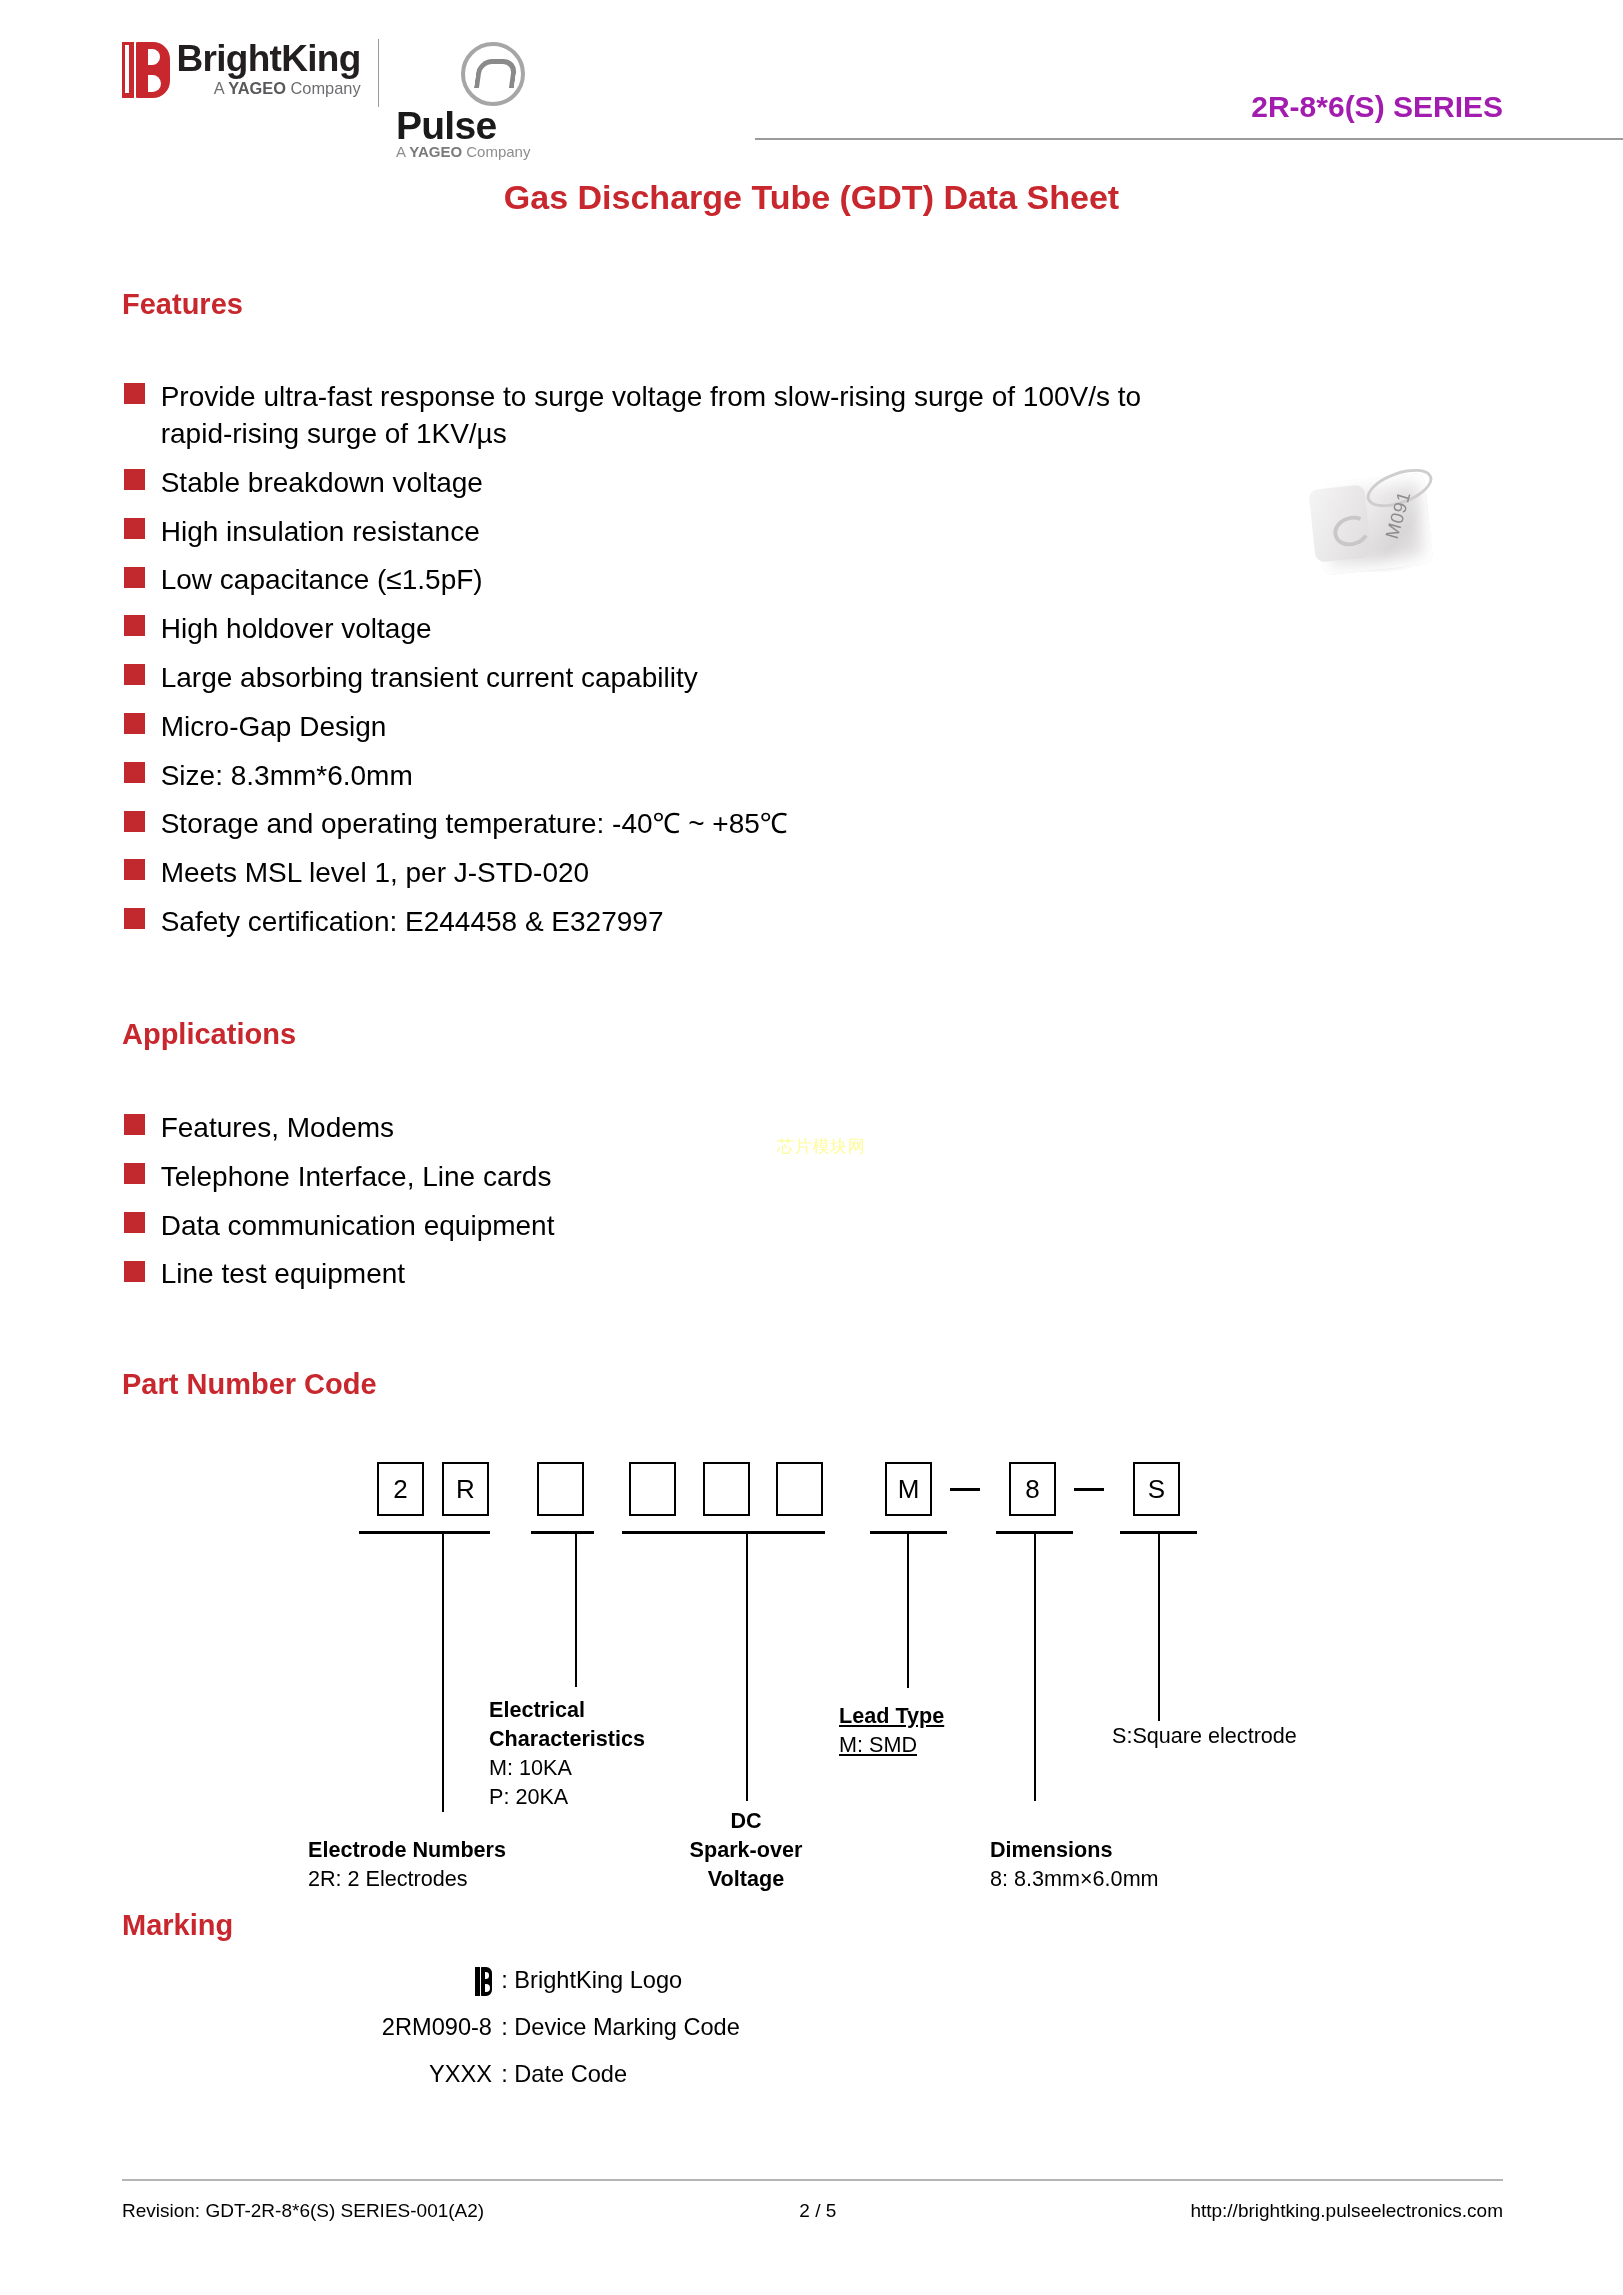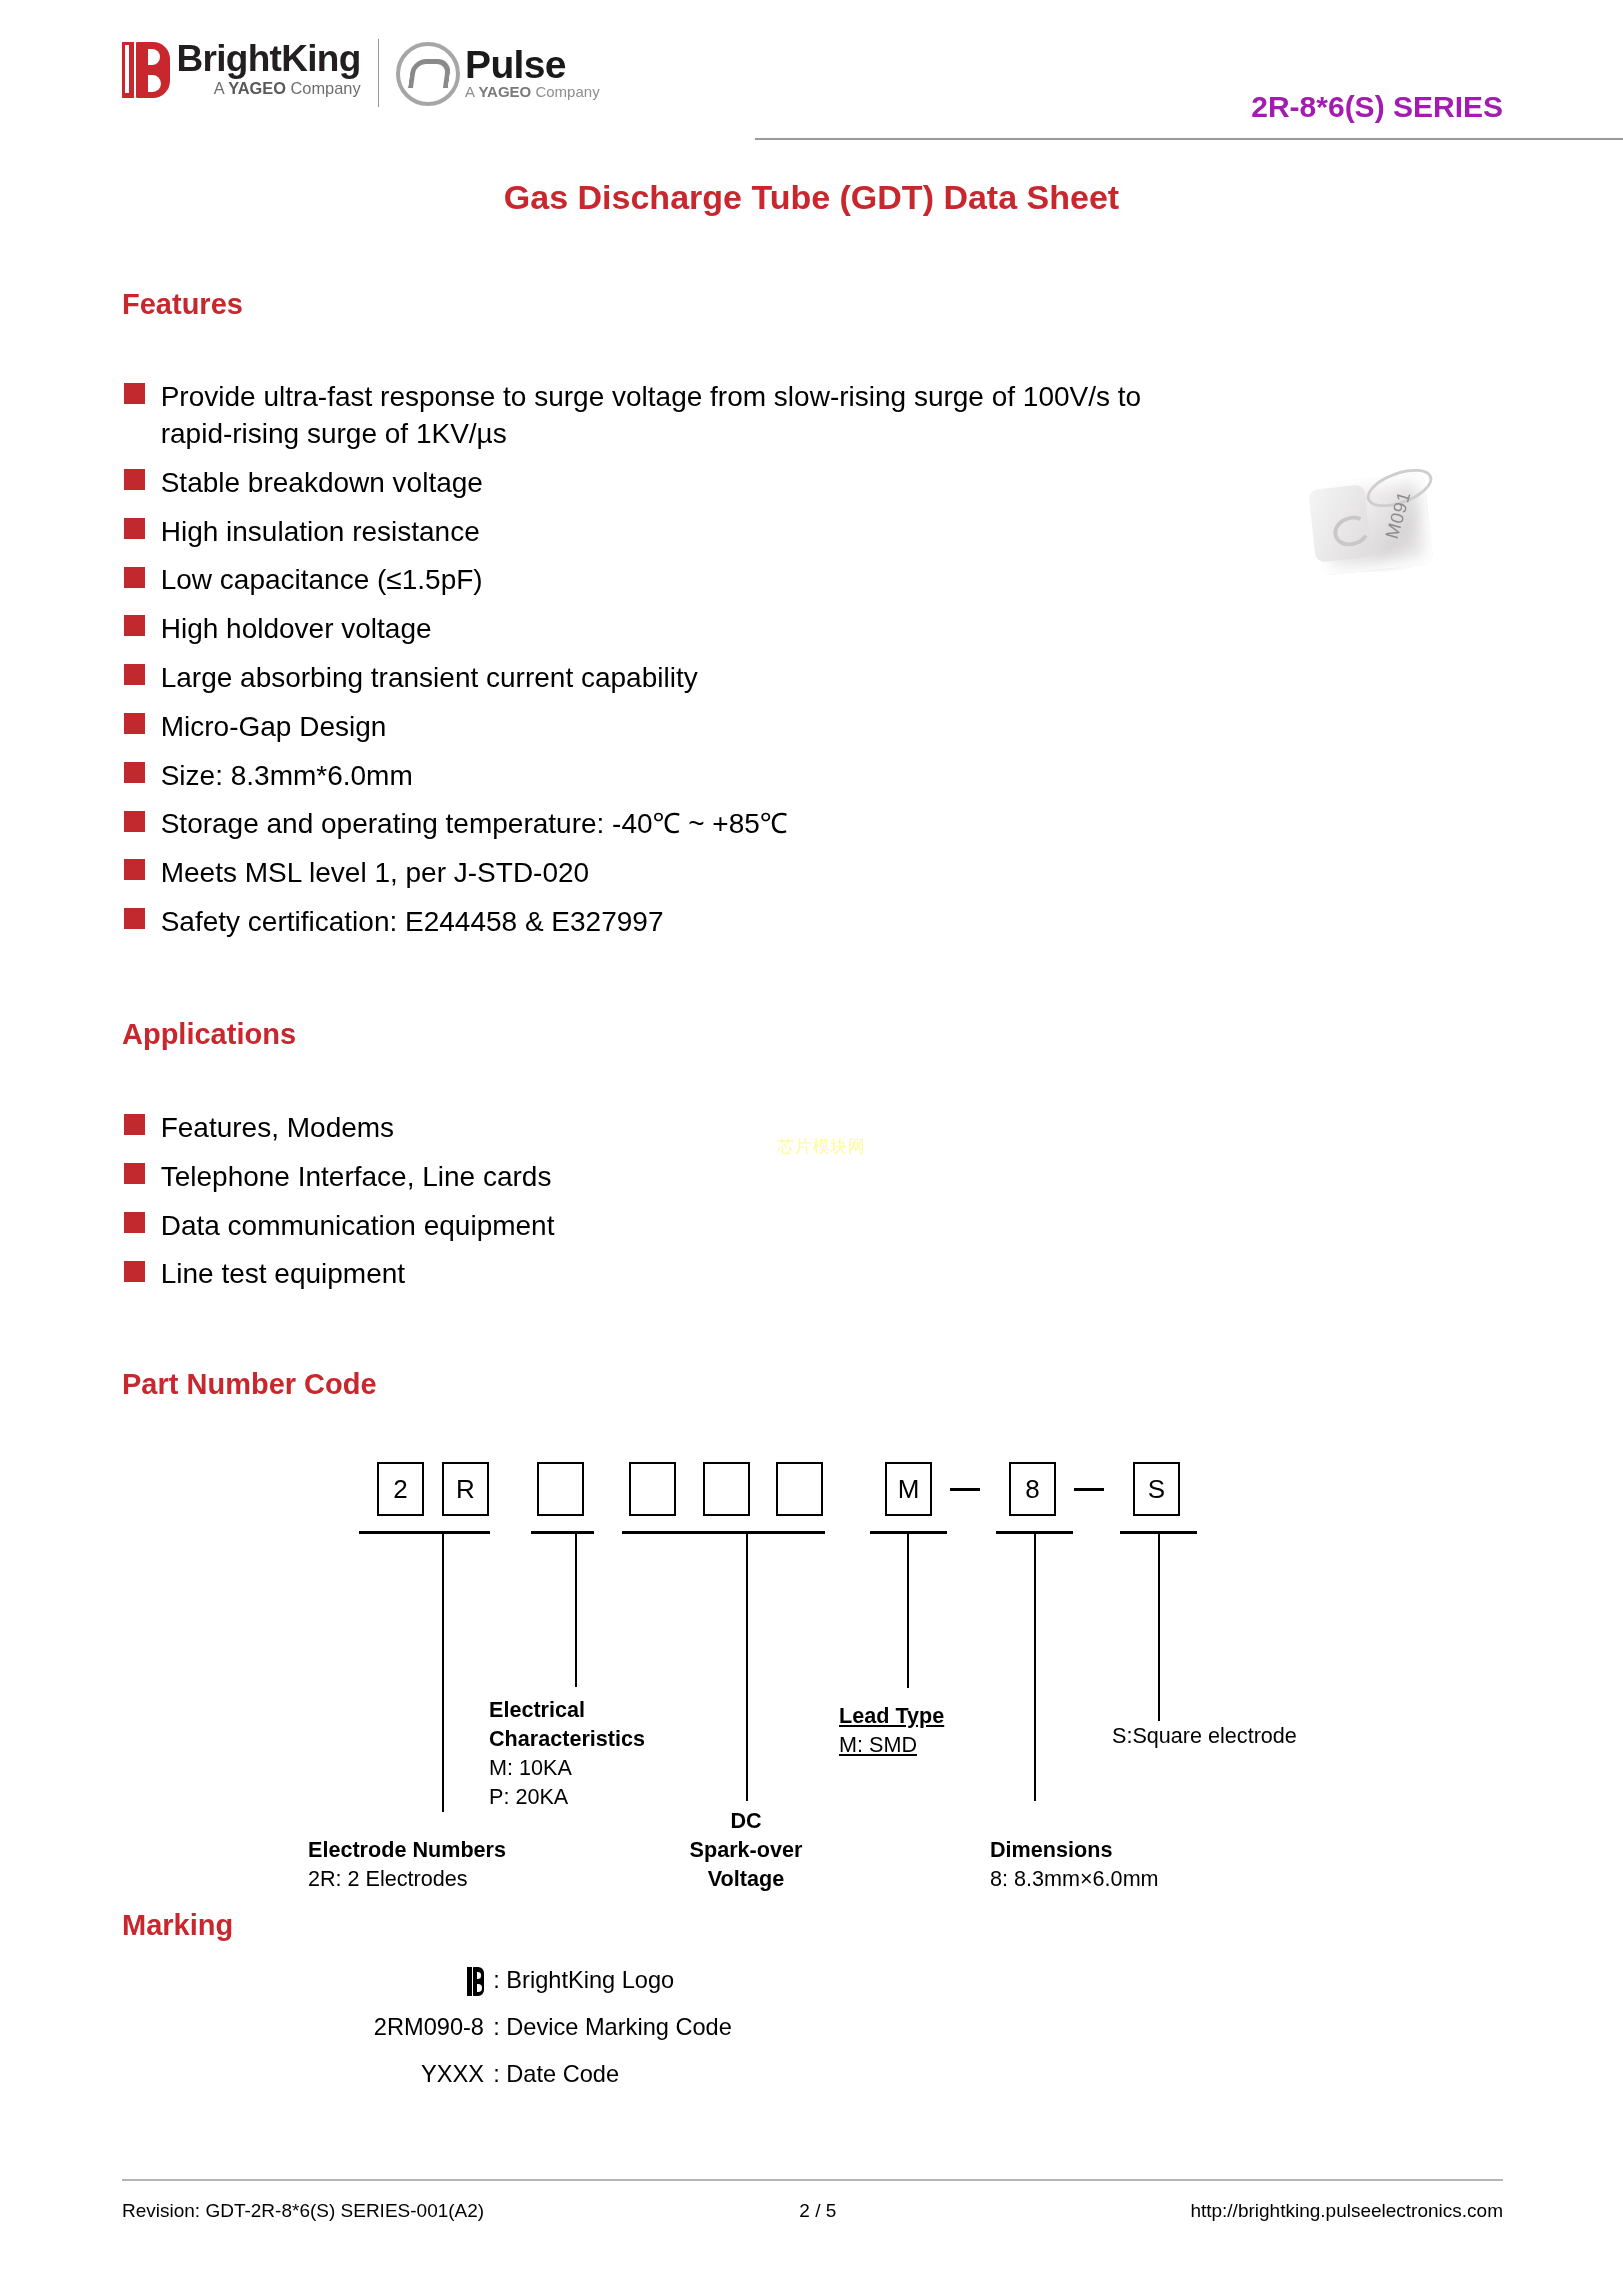--- a/index.html
+++ b/index.html
@@ -91,21 +91,21 @@
     text-align: right;
     margin-top: 1.3px;
   }
   .bk-sub b { color: #58595b; font-weight: bold; }
   .divider-v {
     width: 1.3px;
     height: 68px;
     background: #9a9a9a;
     margin: 0 17px;
   }
-  .pulse-logo { display: flex; align-items: center; }
+  .pulse-logo { display: flex; align-items: flex-end; flex-direction: column; }
   .pulse-mark {
     width: 56px; height: 56px;
     border: 4.6px solid #a6a6a6;
     border-radius: 50%;
     position: relative;
     margin-right: 5.2px;
     margin-top: 2.6px;
   }
   .pulse-mark .wave {
     position: absolute;
@@ -316,20 +316,21 @@
     position: absolute;
     left: 0;
     top: 1957px;
     width: 1623px;
   }
   .mk-row {
     display: flex;
     align-items: flex-end;
     font-size: 23.6px;
     line-height: 47px;
+    padding-left: 8px;
   }
   .mk-left {
     width: 484px;
     text-align: right;
     padding-right: 9.2px;
   }
   .mk-right { text-align: left; }
   .mk-glyph {
     display: inline-block;
     width: 17px;

